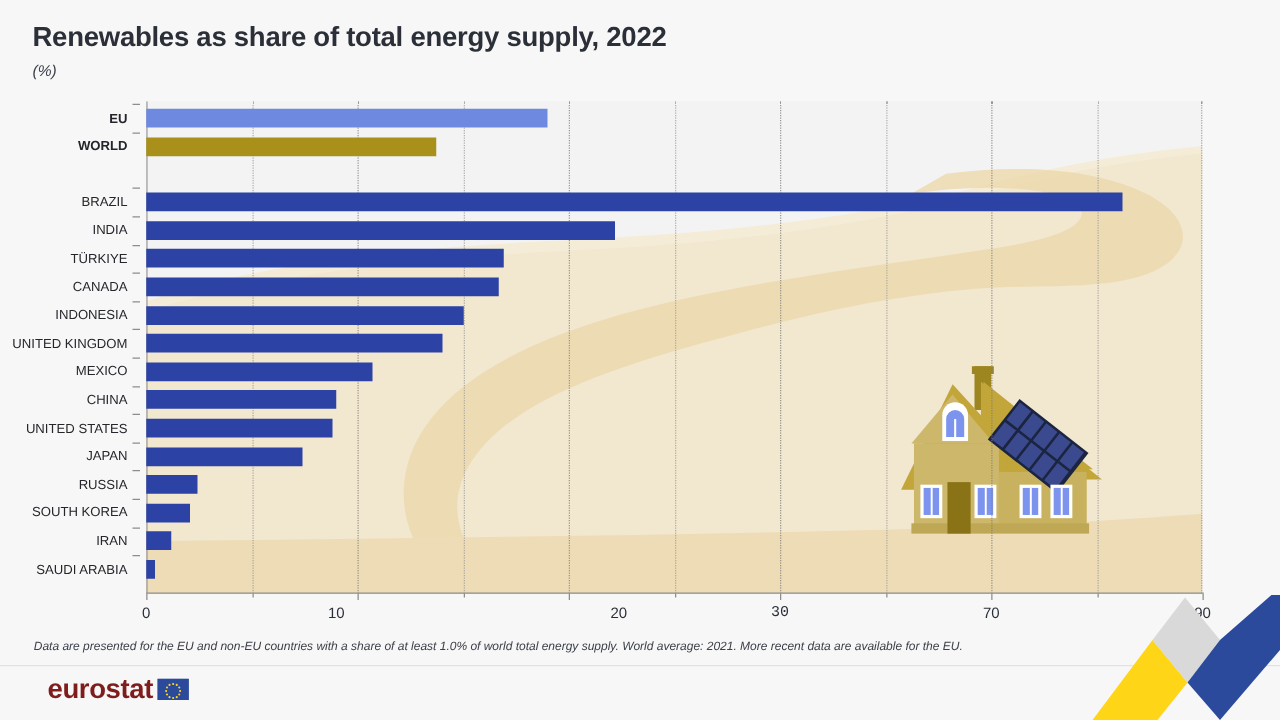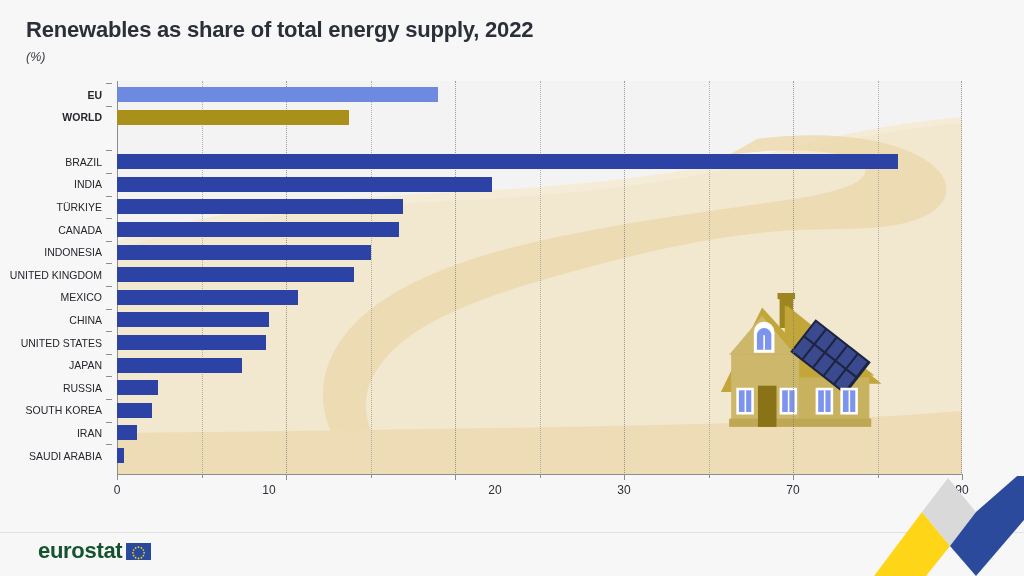--- a/index.html
+++ b/index.html
@@ -190,21 +190,21 @@
     position: absolute;
     left: 38px;
     top: 540px;
     display: flex;
     align-items: center;
     gap: 4px;
   }
   .logo-text {
     font-size: 22px;
     font-weight: bold;
-    color: #14532d;
+    color: #7f1d1d;
     letter-spacing: -0.3px;
     line-height: 1;
   }
   .eu-flag {
     width: 25px;
     height: 17px;
     background: #2b4a9b;
     position: relative;
     display: inline-block;
   }
@@ -394,32 +394,33 @@
     </div>
 
   <div class="xaxis" id="xaxis">
       <div class="xtick" style="left: 0px;"></div>
       <div class="xlabel" style="left: 0px;">0</div>
       <div class="xtick" style="left: 169px;"></div>
       <div class="xlabel" style="left: 152px;">10</div>
       <div class="xtick" style="left: 338px;"></div>
       <div class="xlabel" style="left: 338px; margin-left: 40px;">20</div>
       <div class="xtick" style="left: 507px;"></div>
-      <div class="xlabel" style="left: 507px;">30</div>
+      <div class="xlabel" style="left: 507px; font-family: Liberation Mono, monospace;">30</div>
       <div class="xtick" style="left: 676px;"></div>
       <div class="xlabel" style="left: 676px;">70</div>
       <div class="xtick" style="left: 845px;"></div>
       <div class="xlabel" style="left: 845px;">90</div>
       <div class="xtick" style="left: 84.5px; height: 3px;"></div>
       <div class="xtick" style="left: 253.5px; height: 3px;"></div>
       <div class="xtick" style="left: 422.5px; height: 3px;"></div>
       <div class="xtick" style="left: 591.5px; height: 3px;"></div>
       <div class="xtick" style="left: 760.5px; height: 3px;"></div>
     </div>
 
+  <div class="footnote">Data are presented for the EU and non-EU countries with a share of at least 1.0% of world total energy supply. World average: 2021. More recent data are available for the EU.</div>
 
   <div class="footer-rule"></div>
 
   <div class="logo">
     <span class="logo-text">eurostat</span>
     <span class="eu-flag">
       <svg viewBox="0 0 25 17" width="25" height="17" style="display:block">
         <rect width="25" height="17" fill="#2b4a9b"></rect>
         <g fill="#ffd617">
           <circle cx="12.5" cy="4.2" r="0.85"></circle>

